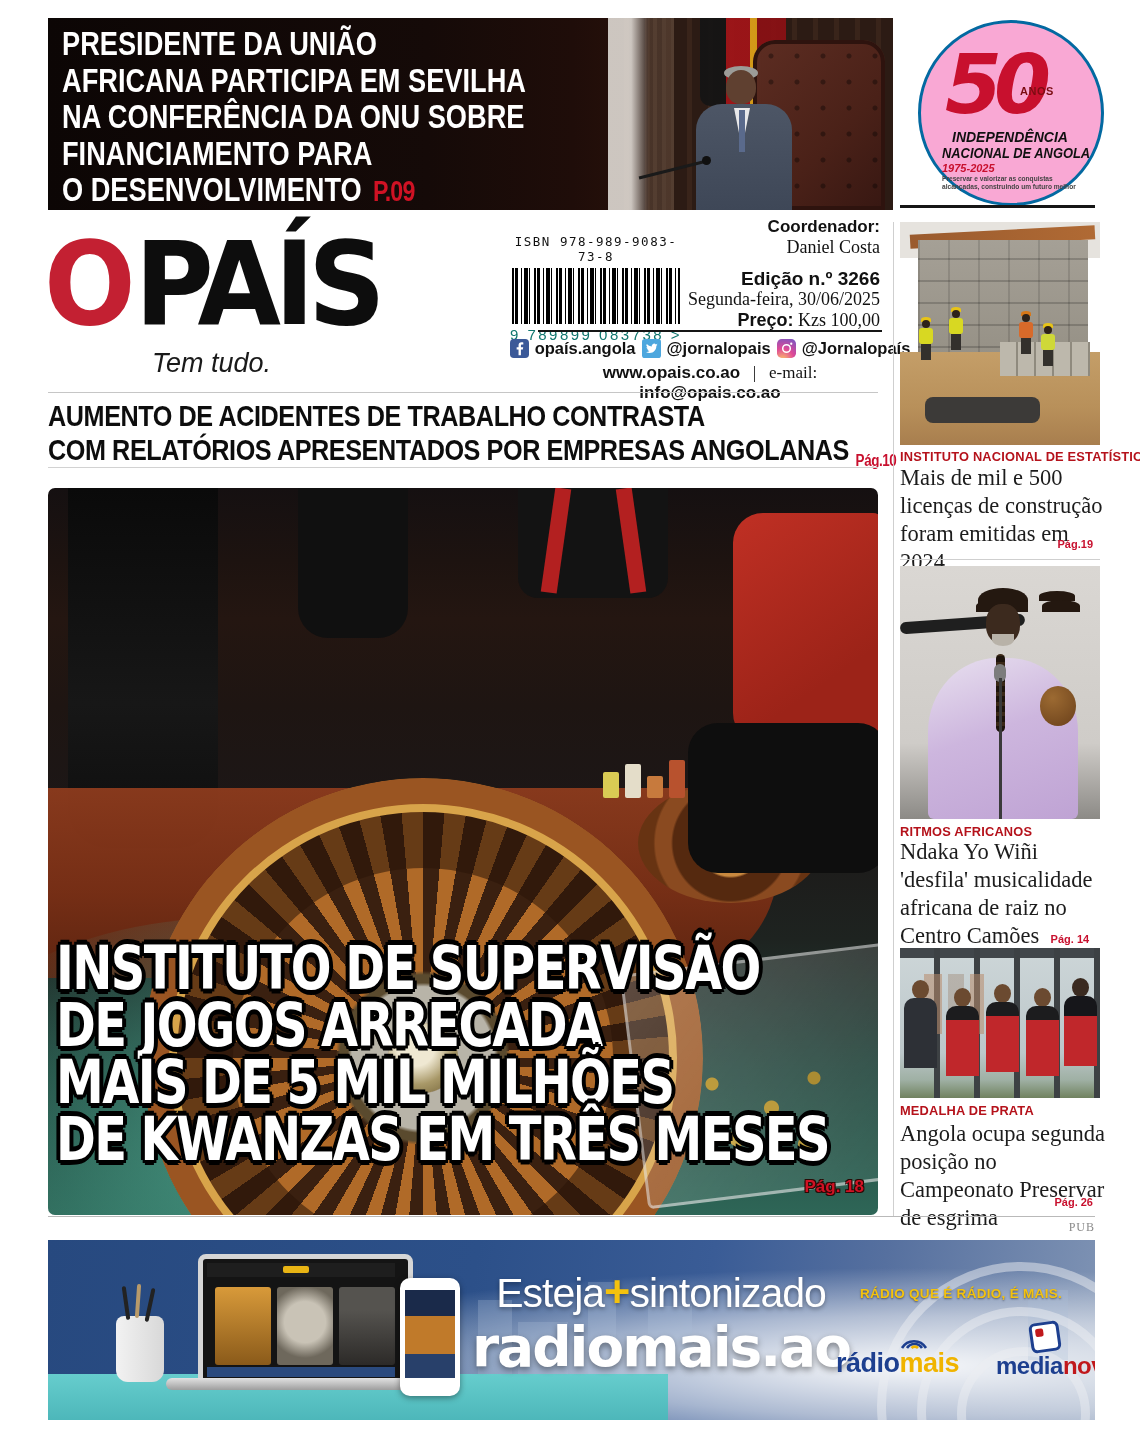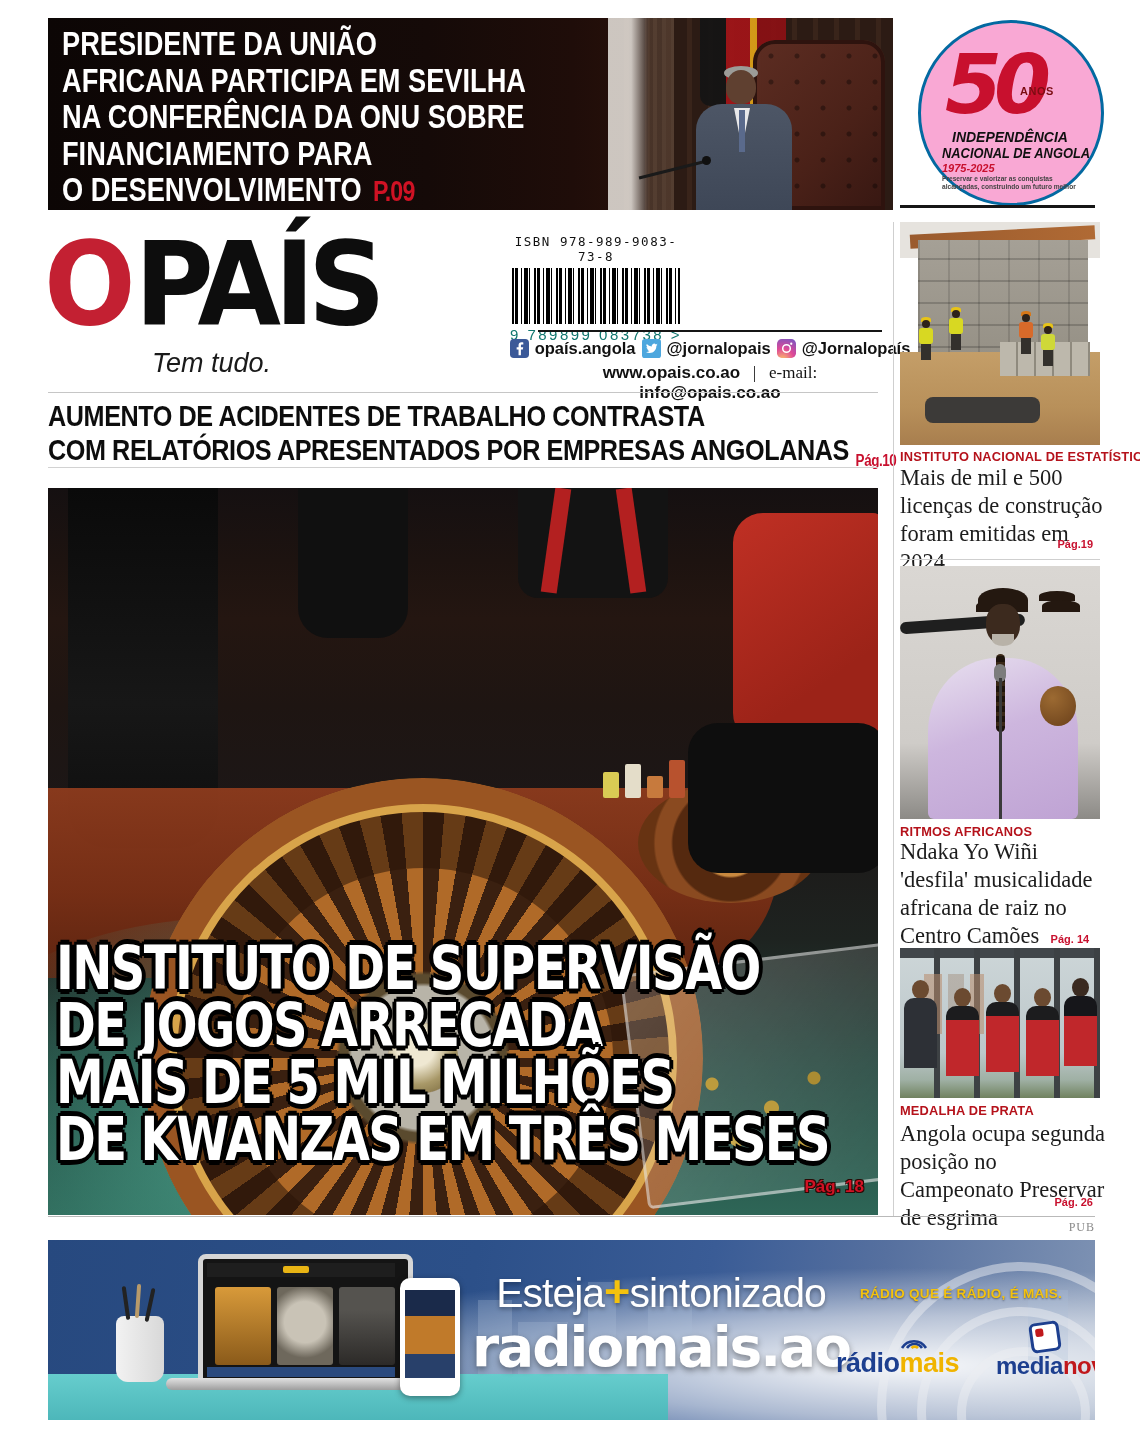--- a/index.html
+++ b/index.html
@@ -71,21 +71,21 @@
   .sec-head{left:48px;top:399px;}
   .sec-line{display:block;font-weight:800;font-size:30px;line-height:34px;color:#0d0d0d;
     transform:scaleX(.84);transform-origin:left top;white-space:nowrap;letter-spacing:-.5px;}
   .sec-ref{color:#c8102e;font-weight:800;font-size:16px;margin-left:8px;vertical-align:-6px;}
   .sec-rule{left:48px;top:467px;width:830px;height:1px;background:#d2d2d2;}
   .photo-credit{left:48px;top:473px;width:830px;text-align:right;font-size:10.5px;font-weight:700;
     letter-spacing:1px;color:#b1aeab;}
 
   
   .main-photo{left:48px;top:488px;width:830px;height:727px;overflow:hidden;
-    background:linear-gradient(180deg,#151011 0%,#1d1310 10%,#241611 18%,#1e1512 30%,#1c1717 45%,#1e2320 62%,#22453c 80%,#2e6657 100%);}
+    background:linear-gradient(180deg,#151011 0%,#1d1310 10%,#241611 18%,#1e1512 30%,#1c1717 45%,#1e2320 62%,#22453c 80%,#2e6657 100%);border-radius:7px;}
   .mp-teal-glow{left:-140px;top:430px;width:640px;height:420px;border-radius:50%;
     background:radial-gradient(circle,rgba(90,190,165,.55) 0%,rgba(70,160,140,.25) 45%,rgba(70,160,140,0) 70%);}
   .mp-table{left:-30px;top:300px;width:760px;height:190px;background:linear-gradient(180deg,#8d3b1d 0%,#7a2f15 55%,#60240f 100%);
     border-radius:0 110px 160px 40px;opacity:.95;}
   .mp-carpet{left:240px;top:530px;width:380px;height:160px;background:#170d0b;
     background-image:repeating-linear-gradient(55deg,transparent 0 16px,rgba(214,150,32,.45) 16px 21px,transparent 21px 34px,rgba(170,36,30,.4) 34px 39px);opacity:.8;}
   .mp-wheel-top{left:590px;top:295px;width:185px;height:120px;border-radius:50%;
     background:radial-gradient(circle,#2c1a0c 0% 20%,#c9893f 22% 30%,#55290f 32% 52%,#8a4a20 54% 68%,#673312 70% 100%);}
   .mp-spindle{left:795px;top:268px;width:10px;height:56px;background:linear-gradient(180deg,#e9d9a8,#8a6a30);border-radius:4px;}
   .mp-dealer1{left:20px;top:0;width:150px;height:360px;background:linear-gradient(180deg,#0a0a0a 0%,#171717 60%,#0d0d0d 100%);border-radius:0 0 40px 40px;}
@@ -263,20 +263,27 @@
 
   <h1 class="abs mast-title" style="margin:0;"><span class="mast-o">O</span><span class="mast-pais">PAÍS</span></h1>
   <div class="abs mast-tag">Tem tudo.</div>
 
   <div class="abs barcode-box">
     <div class="barcode-isbn">ISBN 978-989-9083-73-8</div>
     <div class="barcode-bars"></div>
     <div class="barcode-digits">9 789899 083738 &gt;</div>
   </div>
 
+  <div class="abs edition-box">
+    <div class="ed-label">Coordenador:</div>
+    <div class="ed-serif">Daniel Costa</div>
+    <div class="ed-edition">Edição n.º 3266</div>
+    <div class="ed-serif">Segunda-feira, 30/06/2025</div>
+    <div class="ed-serif"><b style="font-family:'Liberation Sans',sans-serif;">Preço:</b> <span>Kzs 100,00</span></div>
+  </div>
 
   <div class="abs social-block">
     <div class="social-row">
       <svg class="social-ico" viewBox="0 0 20 20">
           <rect x="0" y="0" width="20" height="20" rx="4" fill="#3b5998"></rect>
           <path d="M11.5 17v-6h2l.4-2.4h-2.4V7c0-.8.3-1.3 1.3-1.3h1.2V3.6c-.3 0-1-.1-1.9-.1-1.9 0-3.1 1.1-3.1 3.2v1.9H7V11h2v6h2.5z" fill="#fff"></path>
         </svg>
       <span>opaís.angola</span>
       <svg class="social-ico" viewBox="0 0 20 20">
           <rect x="0" y="0" width="20" height="20" rx="3" fill="#4da7de"></rect>

